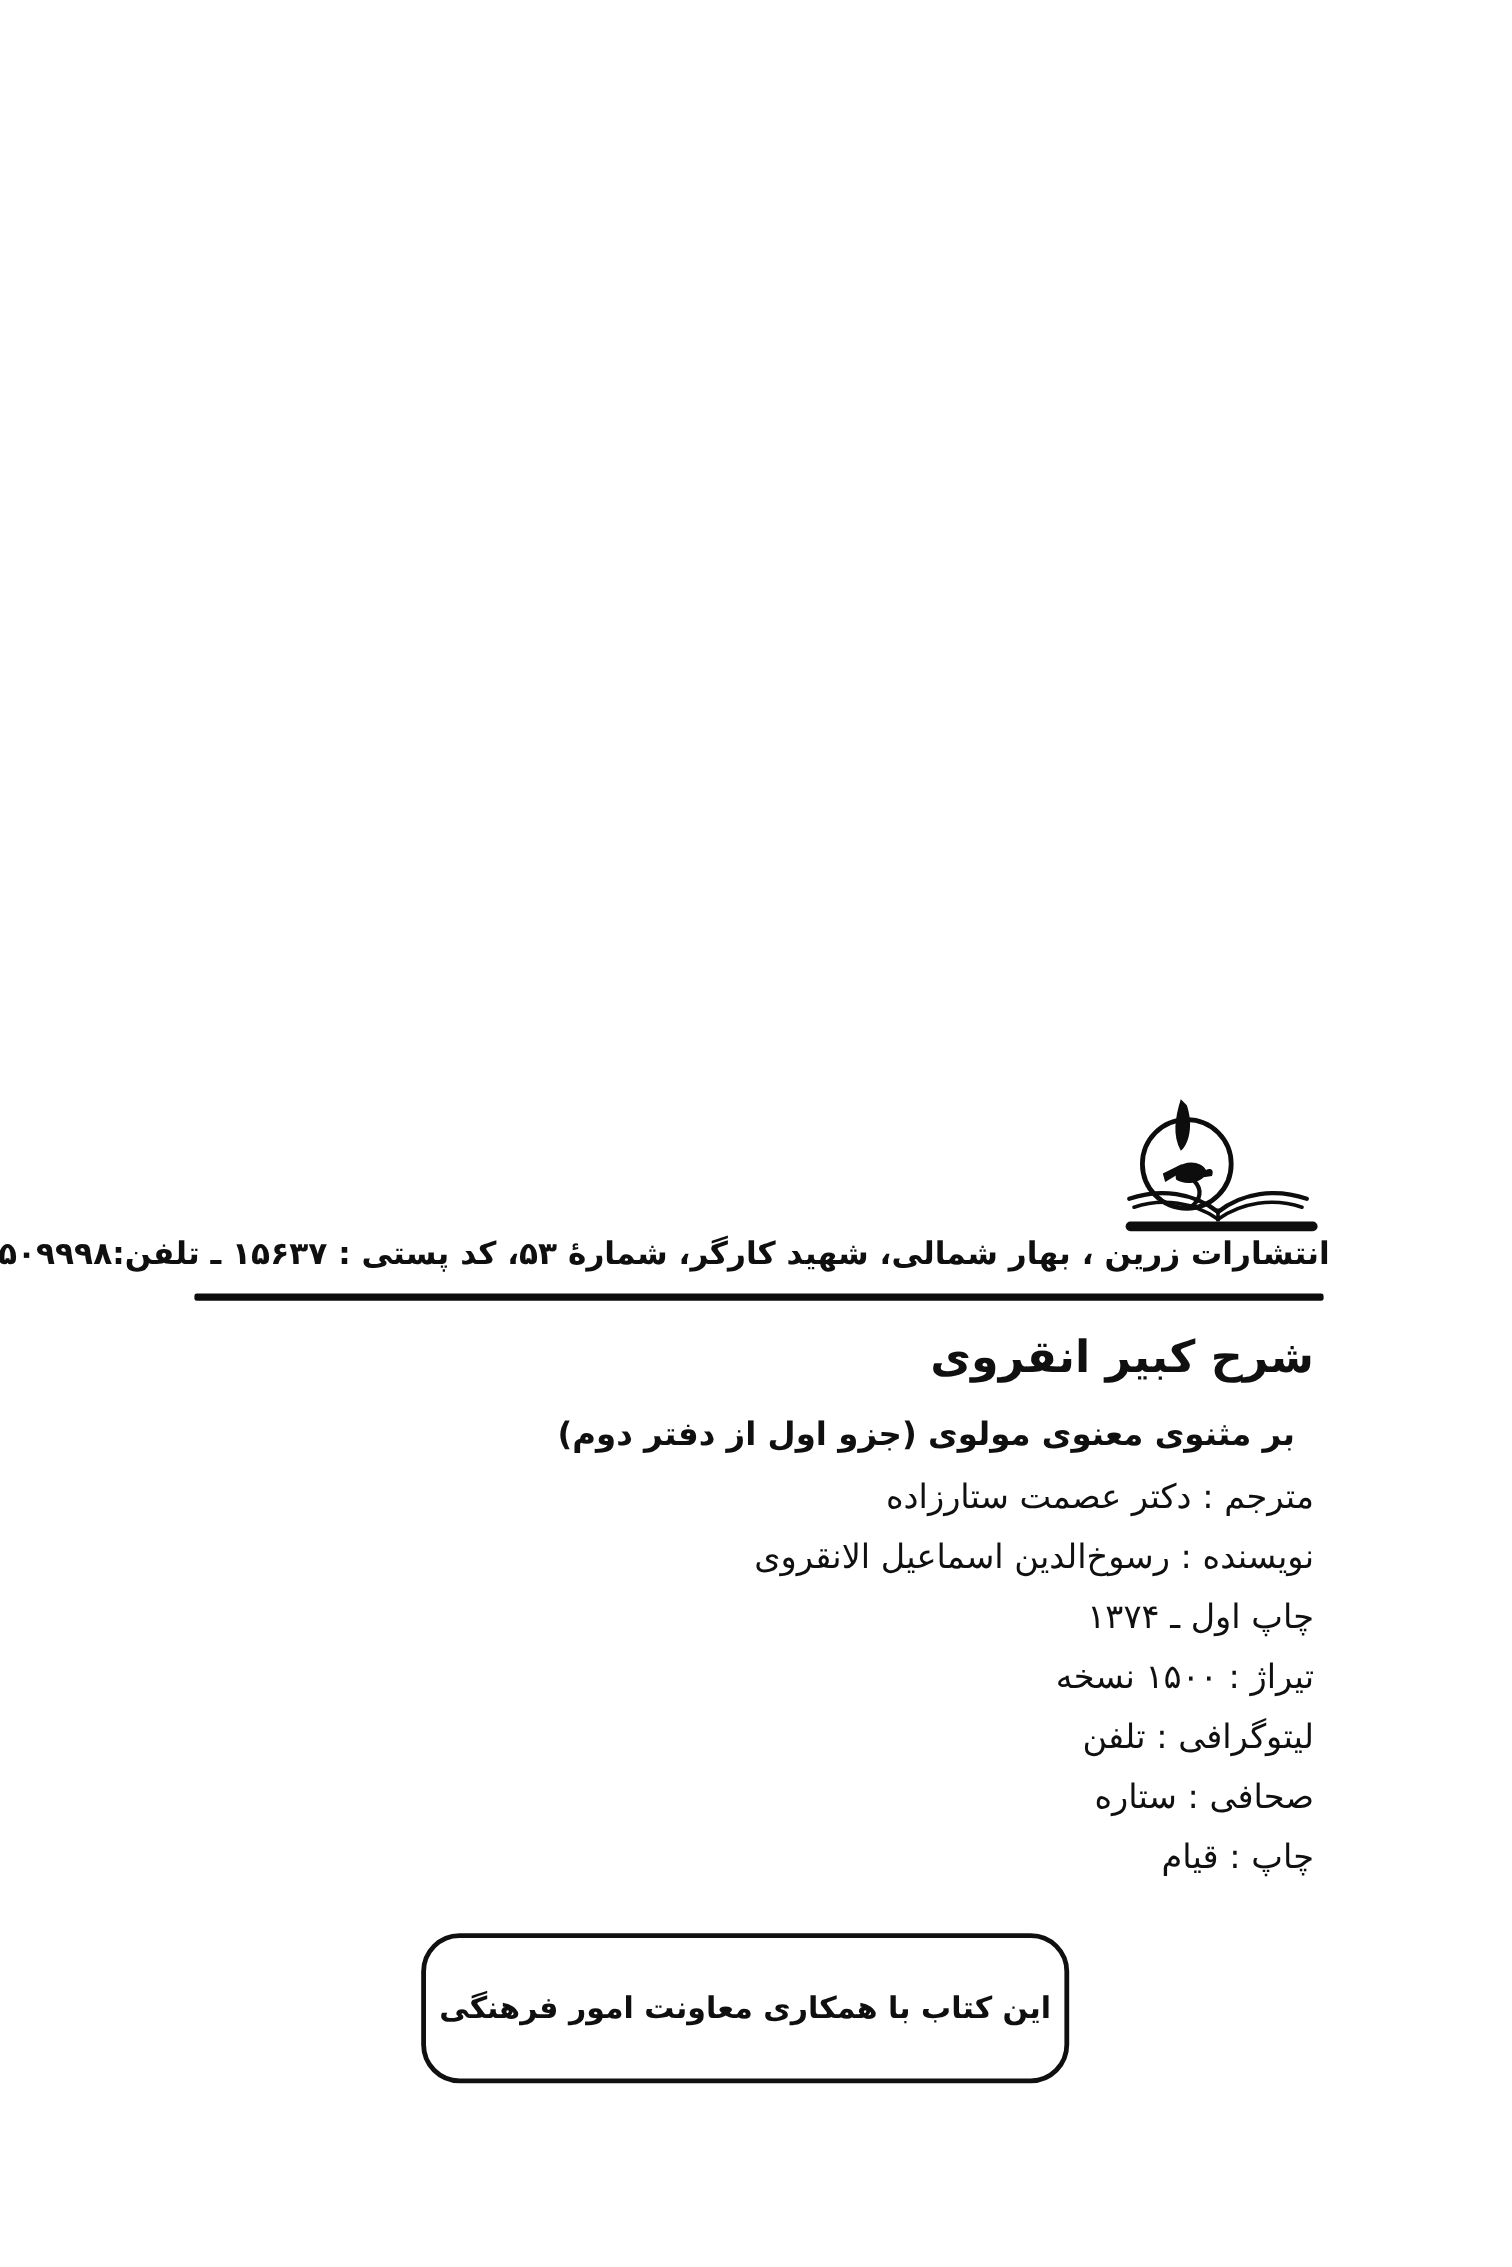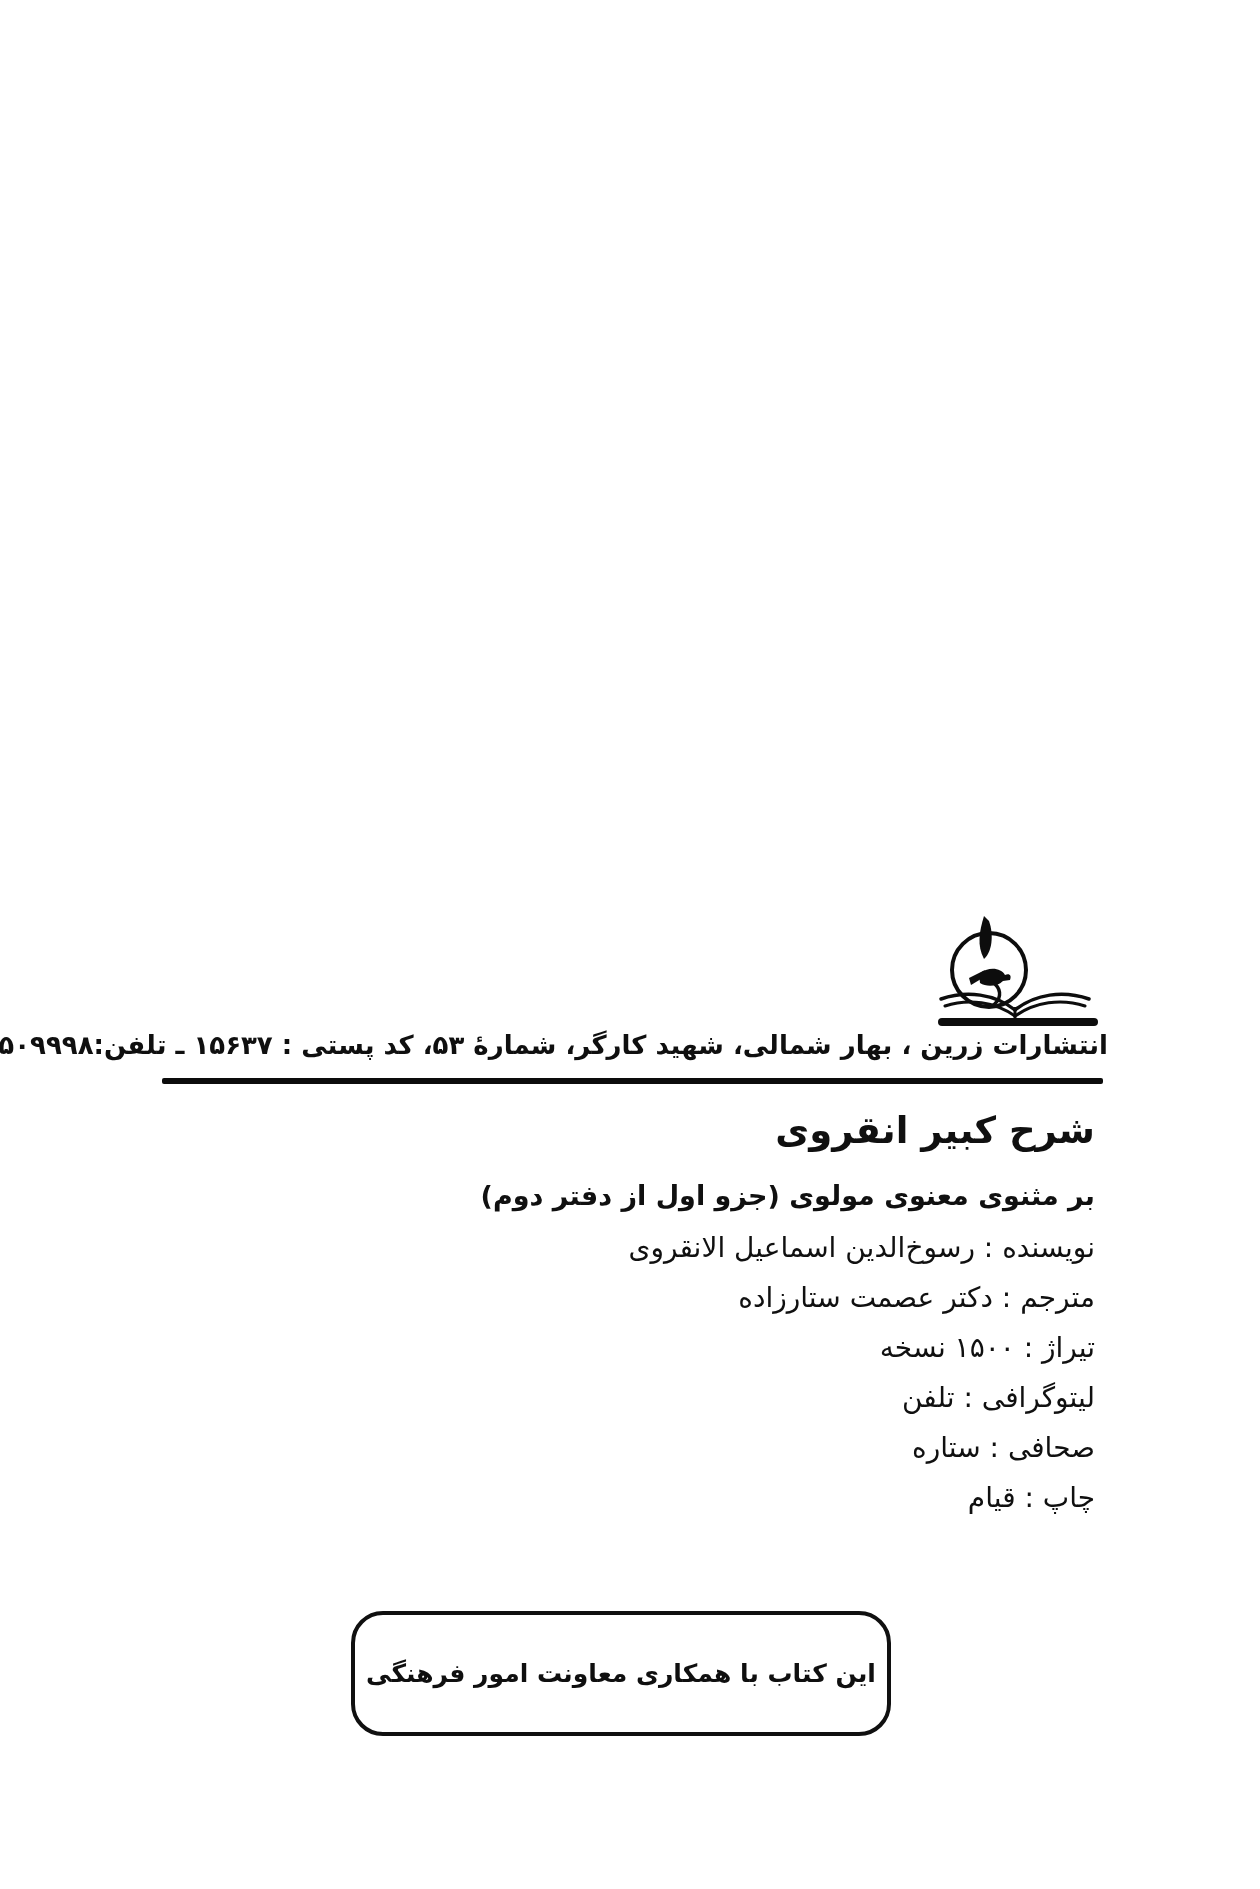--- a/index.html
+++ b/index.html
@@ -56,21 +56,21 @@
   .book-title {
     font-size: 37px;
     font-weight: bold;
     line-height: 1.15;
     margin: 0 0 25px 0;
   }
   .book-subtitle {
     font-size: 27px;
     font-weight: bold;
     line-height: 1.3;
-    margin: 0 0 10px 0;
+    margin: 0 16px 10px 0;
   }
   .detail-line {
     font-size: 28px;
     font-weight: normal;
     line-height: 50px;
     white-space: nowrap;
   }
   .notice-box {
     position: absolute;
     left: 351px;
@@ -116,22 +116,23 @@
     </svg>
   </div>
 
   <div class="publisher-line">انتشارات زرین ، بهار شمالی، شهید کارگر، شمارهٔ ۵۳، کد پستی : ۱۵۶۳۷ ـ تلفن:۷۵۰۹۹۹۸</div>
 
   <div class="rule"></div>
 
   <div class="book-info">
     <div class="book-title">شرح کبیر انقروی</div>
     <div class="book-subtitle">بر مثنوی معنوی مولوی (جزو اول از دفتر دوم)</div>
+    <div class="detail-line">مترجم : دکتر عصمت ستارزاده</div>
     <div class="detail-line">نویسنده : رسوخ‌الدین اسماعیل الانقروی</div>
-    <div class="detail-line">مترجم : دکتر عصمت ستارزاده</div>
+    <div class="detail-line">چاپ اول ـ ۱۳۷۴</div>
     <div class="detail-line">تیراژ : ۱۵۰۰ نسخه</div>
     <div class="detail-line">لیتوگرافی : تلفن</div>
     <div class="detail-line">صحافی : ستاره</div>
     <div class="detail-line">چاپ : قیام</div>
   </div>
 
   <div class="notice-box">
     <div>این کتاب با همکاری معاونت امور فرهنگی</div>
   </div>
 

